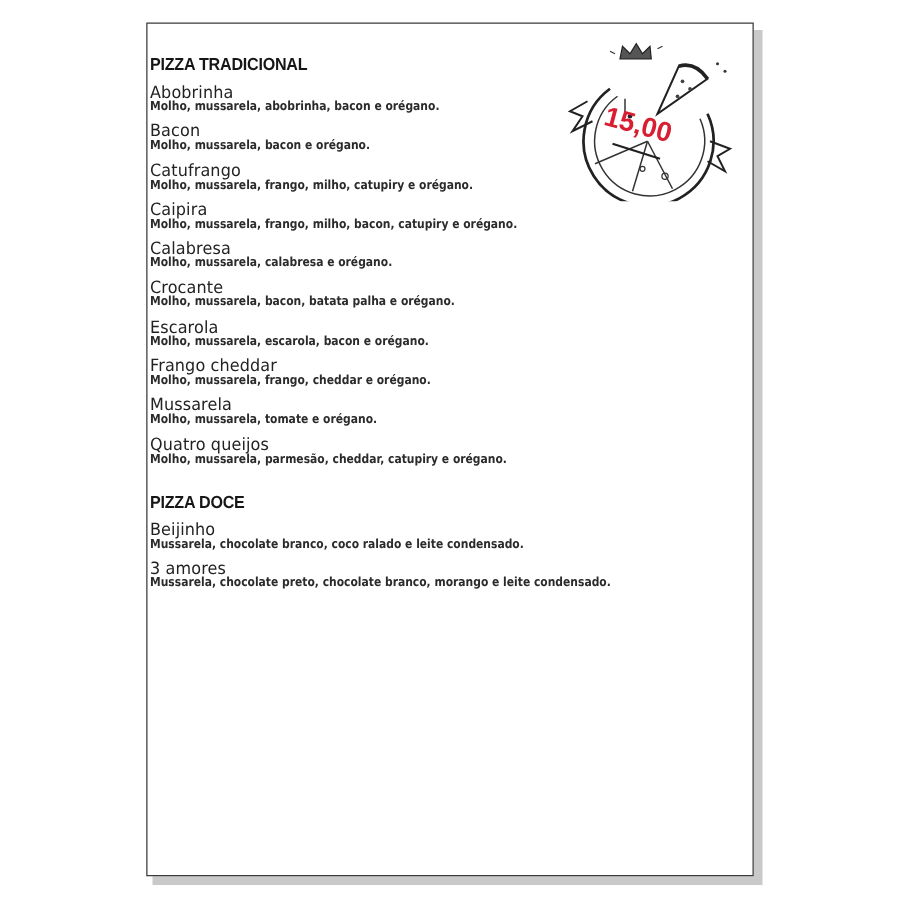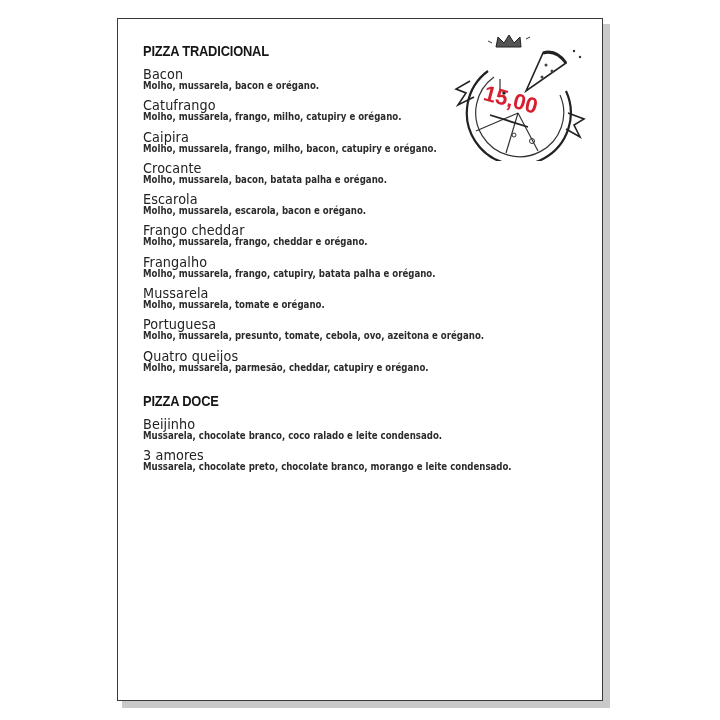--- a/index.html
+++ b/index.html
@@ -8,21 +8,21 @@
     font-family:"DejaVu Sans Condensed","DejaVu Sans", sans-serif;
   }
   .page-shadow {
     position:absolute; left:122px; top:24px; width:488px; height:684px;
     background:#c9c9c9;
   }
   .page {
     position:absolute; left:117px; top:18px; width:486px; height:683px;
     background:#ffffff; border:1.5px solid #3a3a3a; box-sizing:border-box;
   }
-  .content { position:absolute; left:25px; top:24px; right:10px; }
+  .content { position:absolute; left:2px; top:24px; right:10px; }
   .section-title {
     font-family:"Liberation Sans", sans-serif; font-weight:bold;
     font-size:14px; color:#161616; letter-spacing:-0.2px; margin:0 0 8px 0;
     transform:scaleX(0.92); transform-origin:left;
   }
   .item { margin-bottom:6.3px; line-height:1; }
   .item-name {
     font-family:"DejaVu Sans", sans-serif; font-size:13.5px; color:#222;
     display:block; letter-spacing:0.1px; height:13px; line-height:14px;
     transform:scaleX(0.95); transform-origin:left;
@@ -78,54 +78,54 @@
       <circle cx="66" cy="104" r="2" fill="none" stroke="#333"></circle>
         <circle cx="84" cy="110" r="2.5" fill="none" stroke="#333"></circle>
     </svg>
     <div class="price">15,00</div>
   </div>
 
   <div class="content">
     <div class="section-title">PIZZA TRADICIONAL</div>
 
     <div class="item">
+        <span class="item-name">Abobrinha</span>
+        <span class="item-desc">Molho, mussarela, abobrinha, bacon e orégano.</span>
+      </div>
+    <div class="item">
         <span class="item-name">Bacon</span>
         <span class="item-desc">Molho, mussarela, bacon e orégano.</span>
       </div>
     <div class="item">
         <span class="item-name">Catufrango</span>
         <span class="item-desc">Molho, mussarela, frango, milho, catupiry e orégano.</span>
       </div>
     <div class="item">
         <span class="item-name">Caipira</span>
         <span class="item-desc">Molho, mussarela, frango, milho, bacon, catupiry e orégano.</span>
+      </div>
+    <div class="item">
+        <span class="item-name">Calabresa</span>
+        <span class="item-desc">Molho, mussarela, calabresa e orégano.</span>
       </div>
     <div class="item">
         <span class="item-name">Crocante</span>
         <span class="item-desc">Molho, mussarela, bacon, batata palha e orégano.</span>
       </div>
     <div class="item">
         <span class="item-name">Escarola</span>
         <span class="item-desc">Molho, mussarela, escarola, bacon e orégano.</span>
       </div>
     <div class="item">
         <span class="item-name">Frango cheddar</span>
         <span class="item-desc">Molho, mussarela, frango, cheddar e orégano.</span>
       </div>
     <div class="item">
-        <span class="item-name">Frangalho</span>
-        <span class="item-desc">Molho, mussarela, frango, catupiry, batata palha e orégano.</span>
-      </div>
-    <div class="item">
         <span class="item-name">Mussarela</span>
         <span class="item-desc">Molho, mussarela, tomate e orégano.</span>
-      </div>
-    <div class="item">
-        <span class="item-name">Portuguesa</span>
-        <span class="item-desc">Molho, mussarela, presunto, tomate, cebola, ovo, azeitona e orégano.</span>
       </div>
     <div class="item">
         <span class="item-name">Quatro queijos</span>
         <span class="item-desc">Molho, mussarela, parmesão, cheddar, catupiry e orégano.</span>
       </div>
 
     <div class="section-gap"></div>
     <div class="section-title">PIZZA DOCE</div>
 
     <div class="item">

